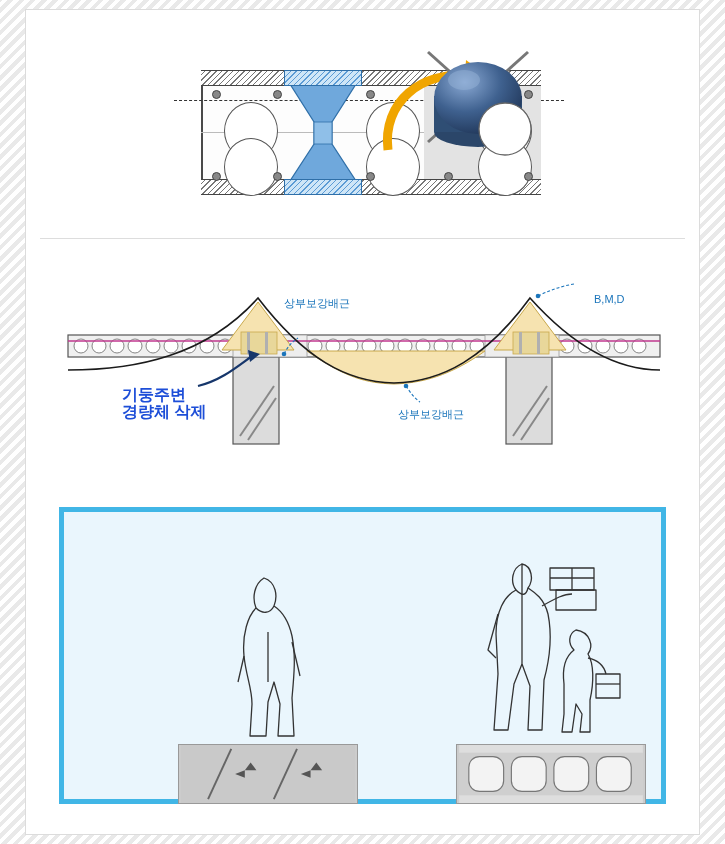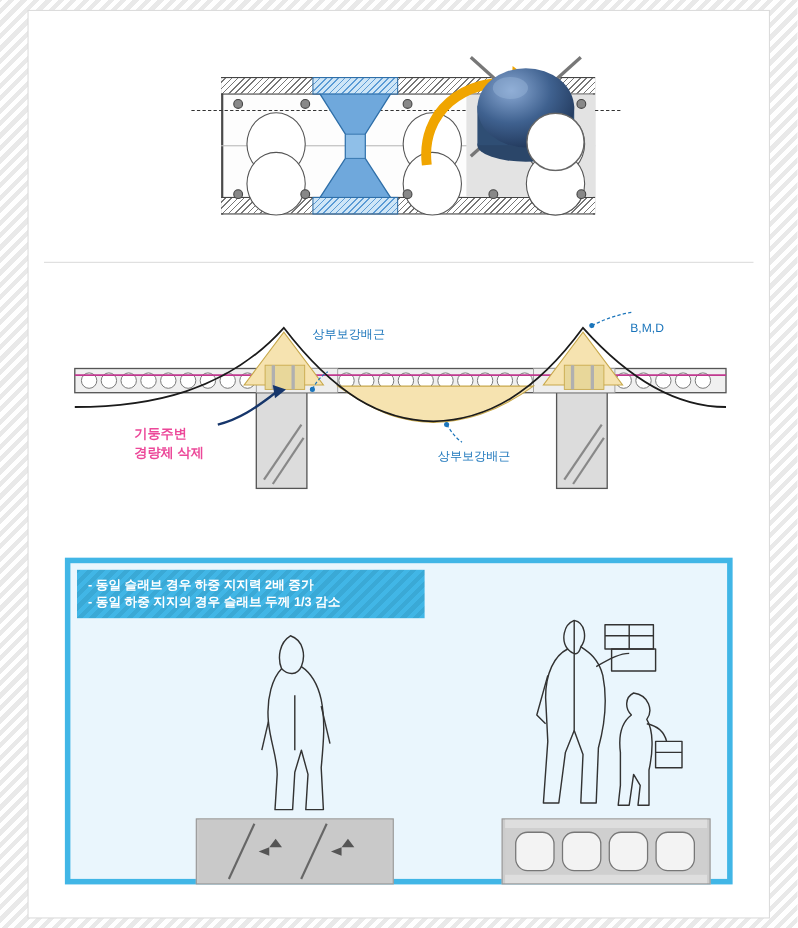--- a/index.html
+++ b/index.html
@@ -180,23 +180,23 @@
     height: 246px;
   }
   .label {
     position: absolute;
     font-size: 11px;
     color: #1b75bb;
     white-space: nowrap;
   }
   .label-dark {
     position: absolute;
-    font-size: 12px;
+    font-size: 16px;
     font-weight: bold;
-    color: #ec4899;
+    color: #1d4ed8;
     white-space: nowrap;
     line-height: 17px;
   }
 
   
   .panel3 {
     position: absolute;
     left: 33px;
     top: 497px;
     width: 607px;
@@ -375,32 +375,28 @@
       <circle cx="512" cy="50" r="2.3" fill="#1b75bb"></circle>
 
       <path d="M380 140 C384 146 388 152 394 156" fill="none" stroke="#1b75bb" stroke-width="1.1" stroke-dasharray="3,2"></path>
       <circle cx="380" cy="140" r="2.3" fill="#1b75bb"></circle>
 
       <path d="M172 140 C196 134 212 120 226 110" fill="none" stroke="#16366b" stroke-width="2.2"></path>
       <path d="M222 104 L234 108 L224 116 Z" fill="#16366b"></path>
     </svg>
 
     <div class="label" style="left:258px; top:50px;">상부보강배근</div>
-    <div class="label" style="left:523px; top:47px;padding-left:24px;">B,M,D</div>
+    <div class="label" style="left:544px; top:47px;padding-left:24px;">B,M,D</div>
     <div class="label" style="left:372px; top:161px;">상부보강배근</div>
     <div class="label-dark" style="left:96px; top:140px;">기둥주변</div>
     <div class="label-dark" style="left:96px; top:157px;">경량체 삭제</div>
   </div>
 
   <div class="panel3">
 
-    <div class="note-box">
-      <div class="note-line">- 동일 슬래브 경우 하중 지지력 2배 증가</div>
-      <div class="note-line">- 동일 하중 지지의 경우 슬래브 두께 1/3 감소</div>
-    </div>
 
     <svg class="fig-holder" style="left:140px; top:60px; width:130px; height:170px;" viewBox="0 0 130 170">
       <g fill="none" stroke="#333" stroke-width="1.3" stroke-linejoin="round">
         <path d="M60 6 C50 12 48 26 52 36 C44 44 38 62 40 84 C42 104 48 116 48 132 L46 164 L62 164 L64 130 L70 110 L76 132 L74 164 L90 164 L88 126 C90 104 92 84 88 64 C84 46 76 38 70 34 C74 24 72 10 60 6 Z"></path>
         <path d="M52 36 C58 42 66 42 70 34"></path>
         <path d="M40 84 L34 110"></path>
         <path d="M88 70 L96 104"></path>
         <path d="M64 60 L64 110"></path>
       </g>
     </svg>

